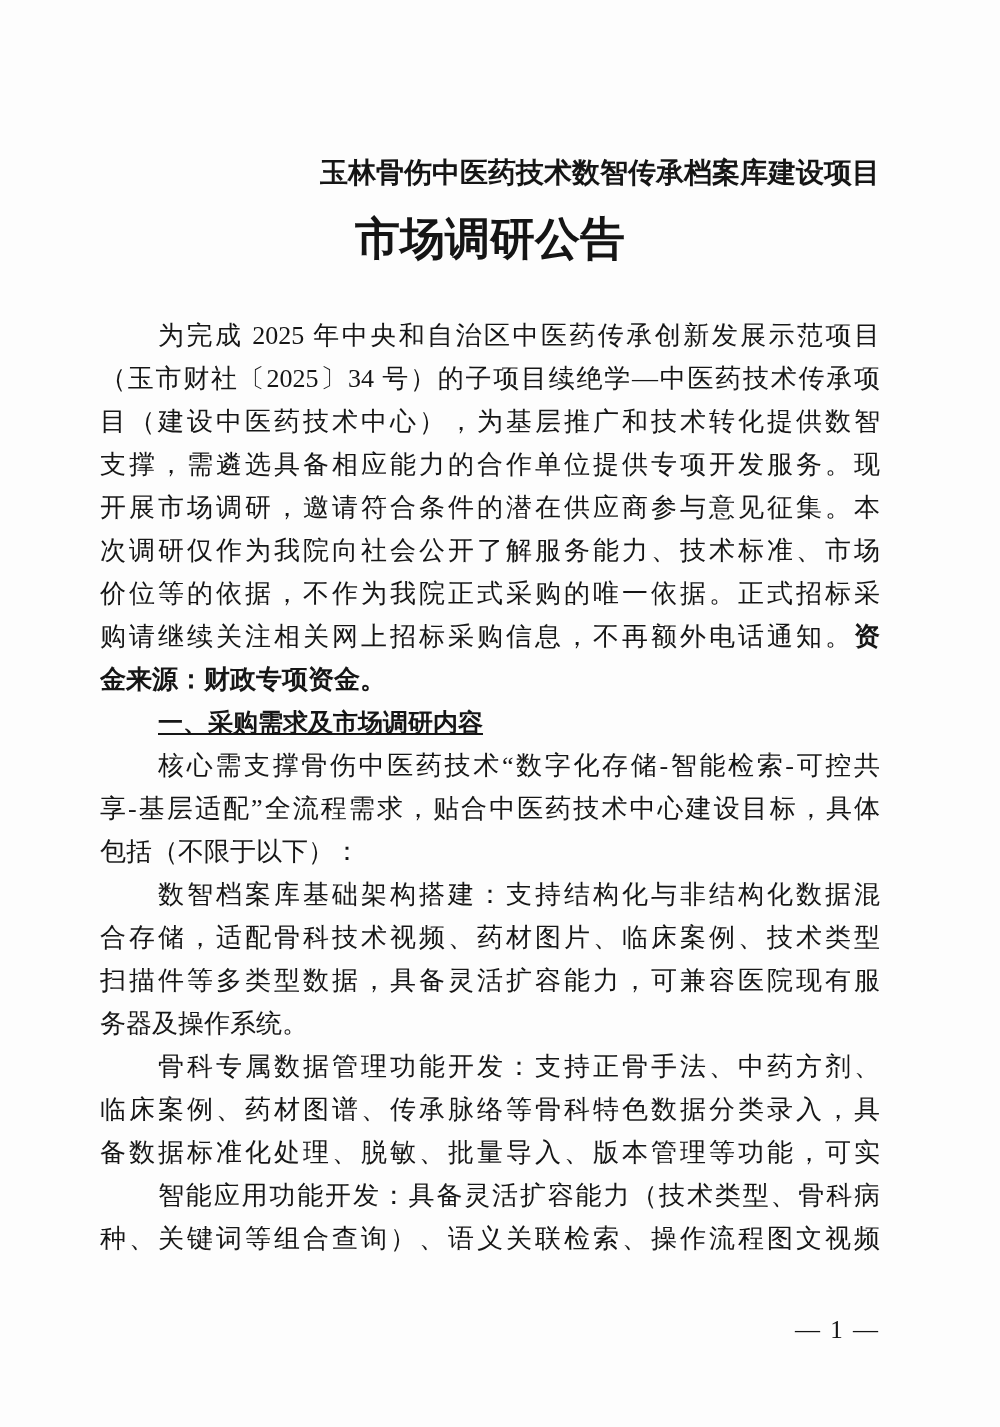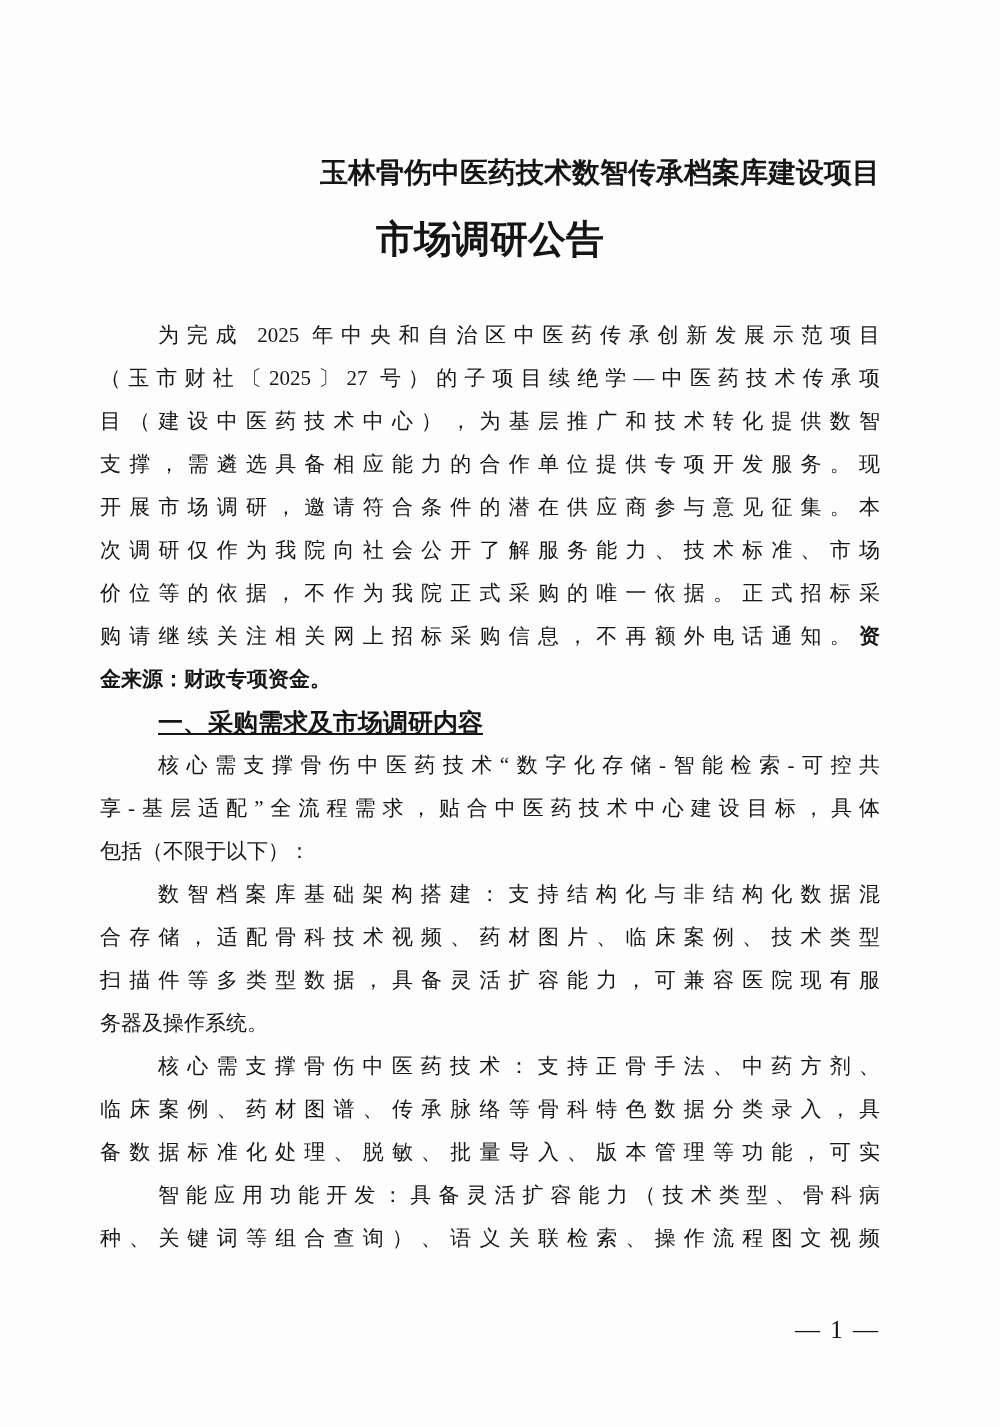--- a/index.html
+++ b/index.html
@@ -25,32 +25,32 @@
     font-weight: bold;
   }
   .title-line1 {
     font-size: 28px;
     line-height: 50px;
     letter-spacing: 0px;
     white-space: nowrap;
     text-align: right;
   }
   .title-line2 {
-    font-size: 38px;
+    font-size: 45px;
     line-height: 50px;
     margin-top: 16px;
   }
   .body-block {
     position: absolute;
     top: 314px;
     left: 100px;
     width: 780px;
   }
   .line {
-    font-size: 21px;
+    font-size: 26px;
     line-height: 43px;
     height: 43px;
     overflow: hidden;
     white-space: normal;
     color: #161616;
   }
   .line.fill {
     text-align: justify;
     text-align-last: justify;
   }
@@ -81,37 +81,37 @@
 
 <div class="page">
 
   <div class="title-block">
     <div class="title-line1">玉林骨伤中医药技术数智传承档案库建设项目</div>
     <div class="title-line2">市场调研公告</div>
   </div>
 
   <div class="body-block">
       <div class="line indent fill"><span>为完成 2025 年中央和自治区中医药传承创新发展示范项目</span></div>
-      <div class="line fill"><span>（玉市财社〔2025〕27 号）的子项目续绝学—中医药技术传承项</span></div>
+      <div class="line fill"><span>（玉市财社〔2025〕34 号）的子项目续绝学—中医药技术传承项</span></div>
       <div class="line fill"><span>目（建设中医药技术中心），为基层推广和技术转化提供数智</span></div>
       <div class="line fill"><span>支撑，需遴选具备相应能力的合作单位提供专项开发服务。现</span></div>
       <div class="line fill"><span>开展市场调研，邀请符合条件的潜在供应商参与意见征集。本</span></div>
       <div class="line fill"><span>次调研仅作为我院向社会公开了解服务能力、技术标准、市场</span></div>
       <div class="line fill"><span>价位等的依据，不作为我院正式采购的唯一依据。正式招标采</span></div>
       <div class="line fill"><span>购请继续关注相关网上招标采购信息，不再额外电话通知。</span><span class="bold">资</span></div>
       <div class="line"><span class="bold">金来源：财政专项资金。</span></div>
       <div class="line indent heading"><span>一、采购需求及市场调研内容</span></div>
       <div class="line indent fill"><span>核心需支撑骨伤中医药技术“数字化存储-智能检索-可控共</span></div>
       <div class="line fill"><span>享-基层适配”全流程需求，贴合中医药技术中心建设目标，具体</span></div>
       <div class="line"><span>包括（不限于以下）：</span></div>
       <div class="line indent fill"><span>数智档案库基础架构搭建：支持结构化与非结构化数据混</span></div>
       <div class="line fill"><span>合存储，适配骨科技术视频、药材图片、临床案例、技术类型</span></div>
       <div class="line fill"><span>扫描件等多类型数据，具备灵活扩容能力，可兼容医院现有服</span></div>
       <div class="line"><span>务器及操作系统。</span></div>
-      <div class="line indent fill"><span>核心需支撑骨伤中医药技术：支持正骨手法、中药方剂、</span></div>
+      <div class="line indent fill"><span>骨科专属数据管理功能开发：支持正骨手法、中药方剂、</span></div>
       <div class="line fill"><span>临床案例、药材图谱、传承脉络等骨科特色数据分类录入，具</span></div>
       <div class="line fill"><span>备数据标准化处理、脱敏、批量导入、版本管理等功能，可实</span></div>
       <div class="line indent fill"><span>智能应用功能开发：具备灵活扩容能力（技术类型、骨科病</span></div>
       <div class="line fill"><span>种、关键词等组合查询）、语义关联检索、操作流程图文视频</span></div>
     </div>
 
   <div class="footer">
     <span>— 1 —</span>
   </div>
 

